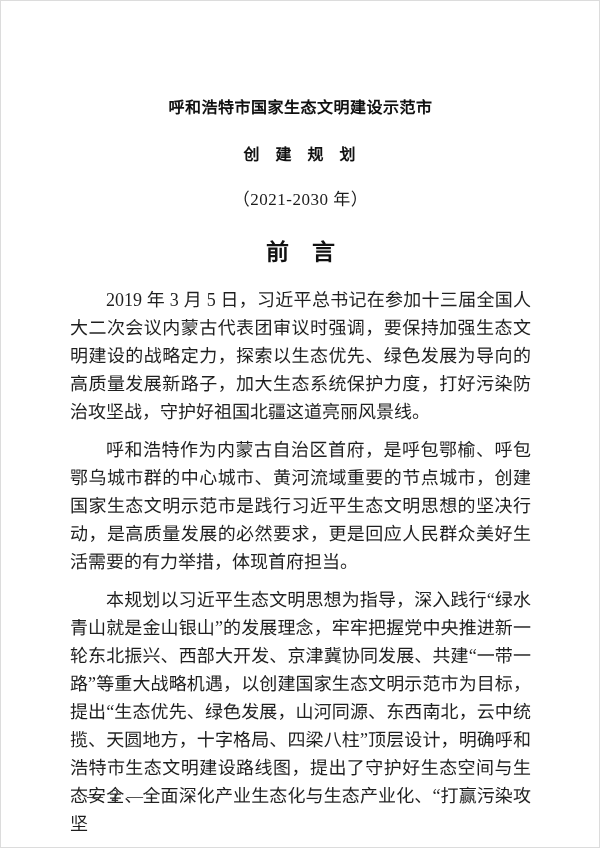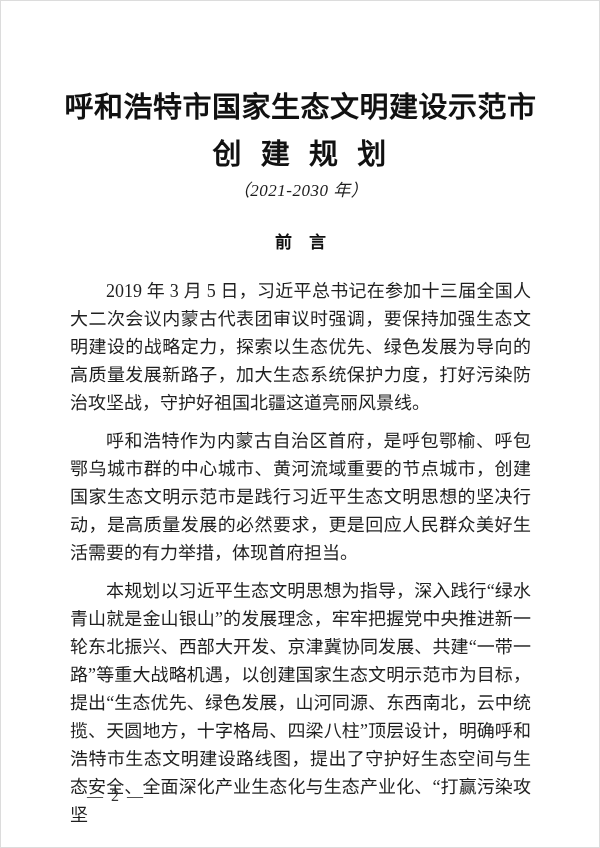--- a/index.html
+++ b/index.html
@@ -19,44 +19,43 @@
     color: #1c1c1c;
     box-shadow: 0 0 0 1px #dcdcdc inset;
   }
   .content {
     box-sizing: border-box;
     padding: 90px 59px 0 60px;
   }
   .doc-title {
     margin: 0;
     text-align: center;
-    font-size: 29px;
+    font-size: 16px;
     line-height: 35px;
     font-weight: bold;
     letter-spacing: 0.5px;
     color: #111111;
   }
   .doc-title.spaced {
     margin-top: 12px;
     word-spacing: 8px;
     letter-spacing: 2px;
   }
   .date-range {
-    margin-top: 7px;
+    margin-top: 16px;
     text-align: center;
     font-size: 17px;
     line-height: 24px;
     letter-spacing: 0.5px;
     color: #1c1c1c;
-    font-style: italic;
   }
   .section-heading {
     margin: 27px 0 0 0;
     text-align: center;
-    font-size: 17px;
+    font-size: 23px;
     line-height: 26px;
     font-weight: bold;
     font-family: "Liberation Sans", "DejaVu Sans", sans-serif;
     color: #111111;
   }
   .body-text {
     margin-top: 21px;
   }
   .body-para {
     margin: 10px;

